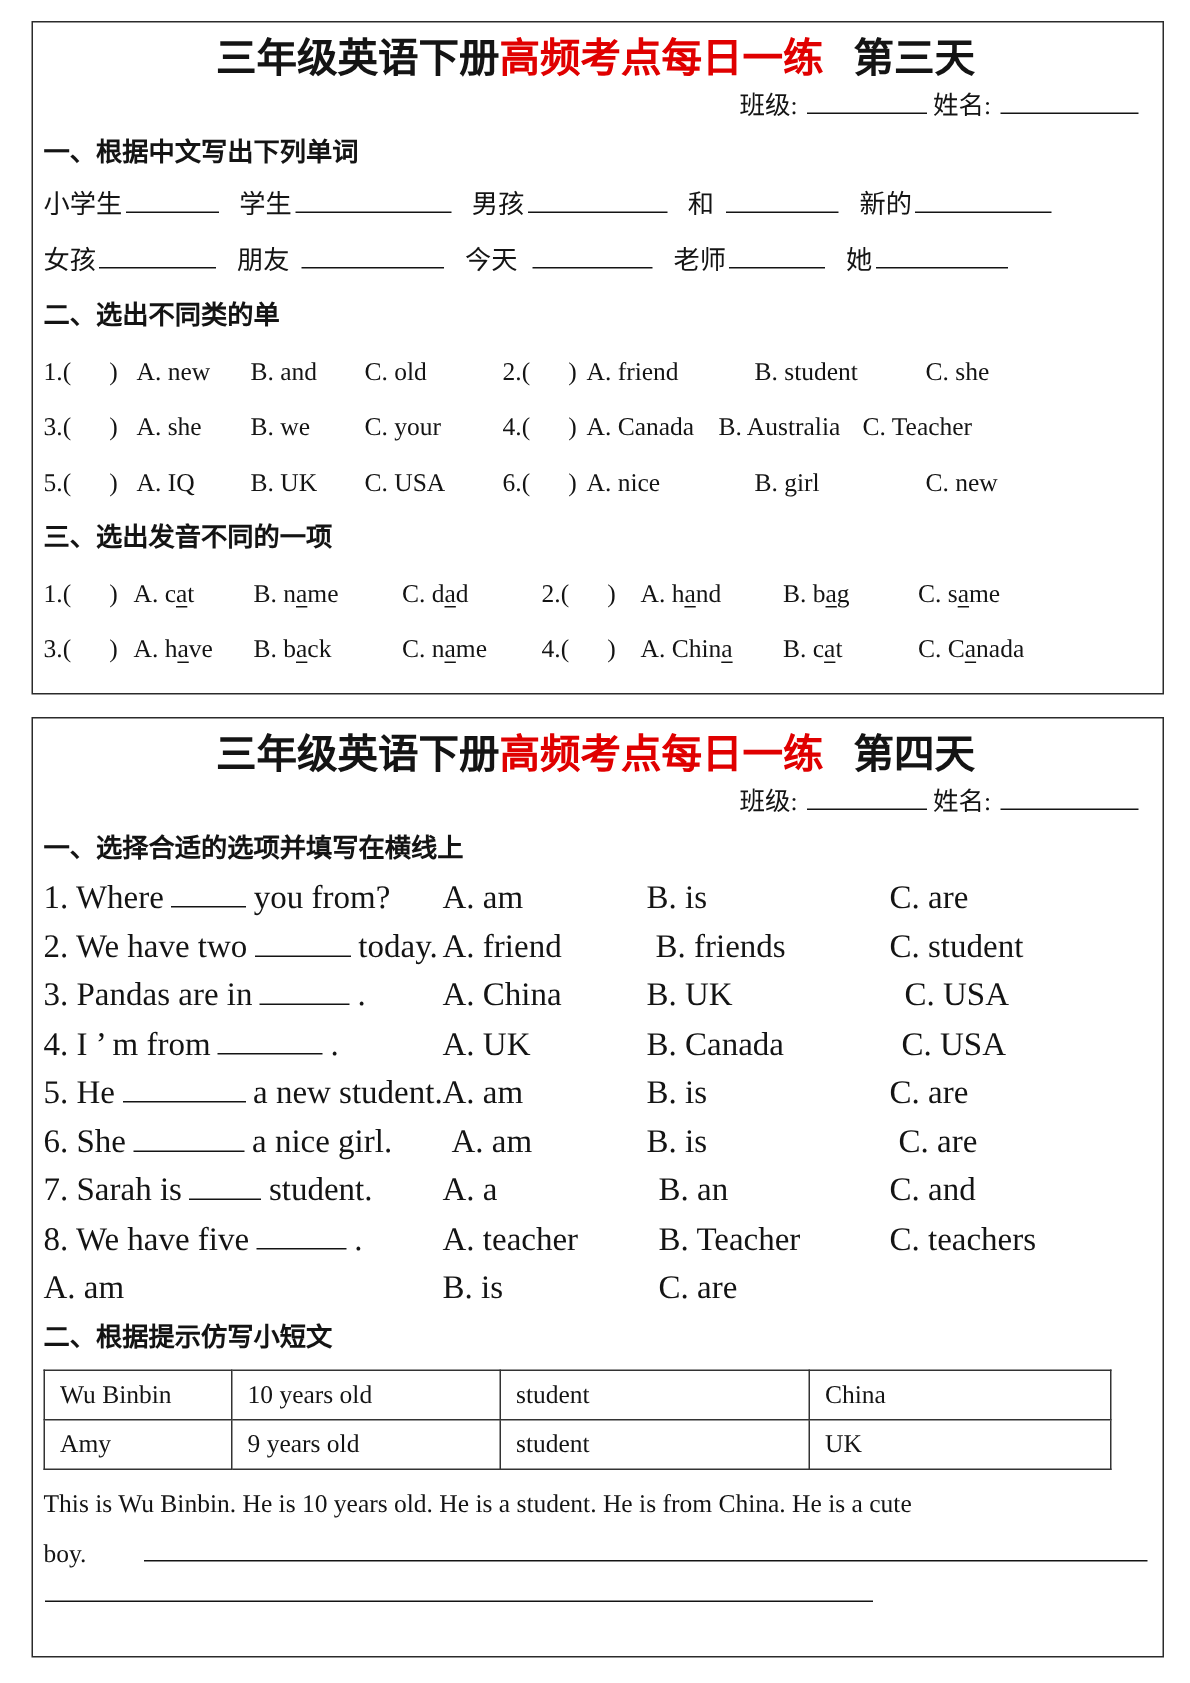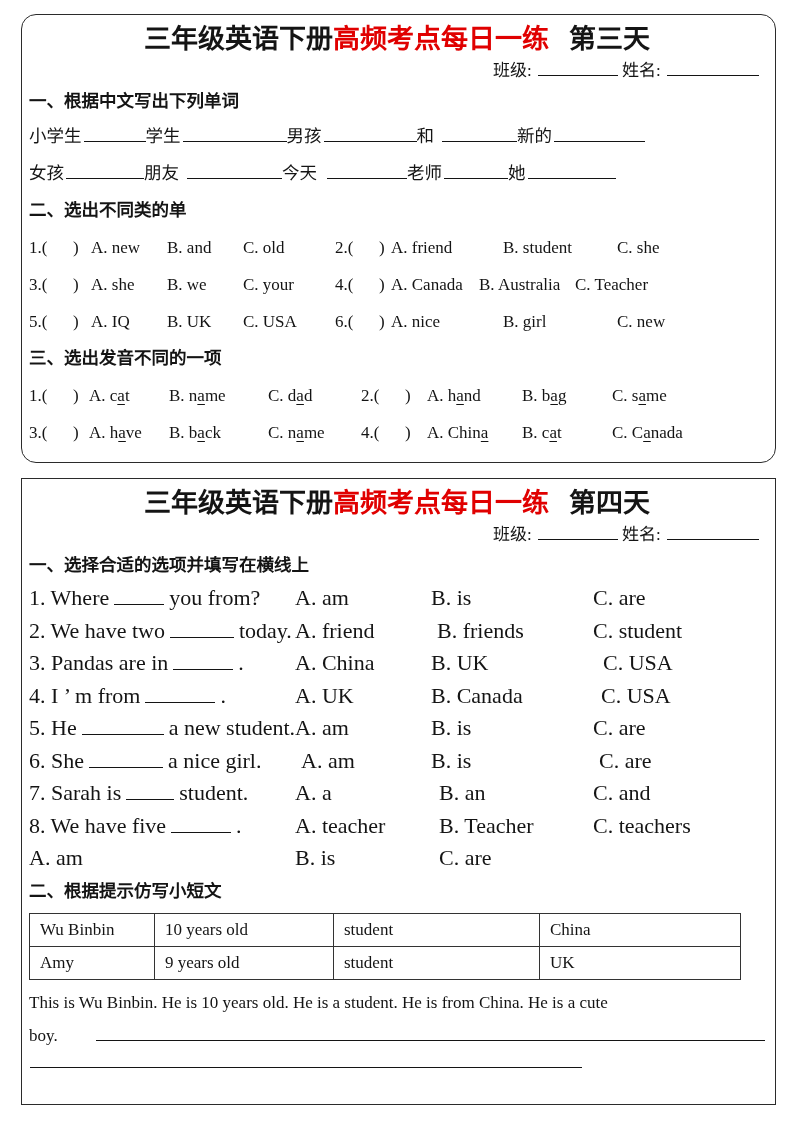--- a/index.html
+++ b/index.html
@@ -7,38 +7,38 @@
   body{
     width:793px;height:1122px;position:relative;
     font-family:"Liberation Serif","DejaVu Serif",serif;
     color:var(--ink);
   }
   .sheet{
     box-sizing:border-box;width:755px;margin-left:21px;
     border:1.6px solid #2b2b2b;background:#fff;
     padding:6px 10px 0 7px;overflow:hidden;
   }
-  .sheet1{margin-top:14px;height:449px;border-radius:15px;}
+  .sheet1{margin-top:14px;height:449px;}
   .sheet2{margin-top:15px;height:627px;}
 
   .title{text-align:center;font-size:27px;font-weight:700;line-height:36px;white-space:nowrap;}
   .title .red{color:var(--red);}
   .title .day{margin-left:20px;}
 
   .idline{text-align:right;font-size:17px;line-height:28px;padding-right:6px;}
   .idline .lbl{margin-left:4px;}
 
   .blank{
     display:inline-block;border-bottom:1.6px solid var(--ink);
     height:0.95em;vertical-align:baseline;margin-left:2px;
   }
 
   .sec-h{font-weight:700;font-size:17.5px;line-height:33px;}
 
-  .vocab{display:flex;font-size:17.5px;line-height:37px;align-items:baseline;}
+  .vocab{display:flex;gap:14px;font-size:17.5px;line-height:37px;align-items:baseline;}
   .vocab .vcell{white-space:nowrap;}
 
   .grid8{display:grid;font-size:17px;line-height:37px;white-space:nowrap;}
   .sec2row{grid-template-columns:62px 76px 76px 92px 56px 112px 114px auto;}
   .sec2row.tight{grid-template-columns:62px 76px 76px 92px 56px 88px 96px auto;}
   .sec3row{grid-template-columns:60px 80px 99px 93px 66px 95px 90px auto;}
   .npre{white-space:pre;}
   .u{text-decoration:underline;text-underline-offset:3px;}
 
   .q{display:grid;grid-template-columns:266px 136px 162px auto;font-size:22px;line-height:32.5px;}

